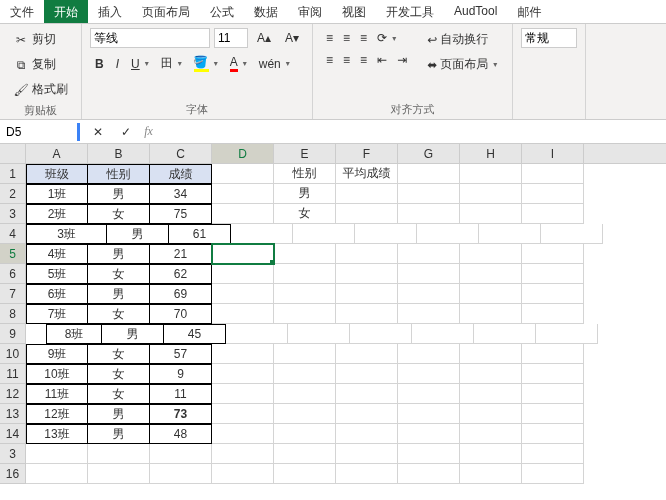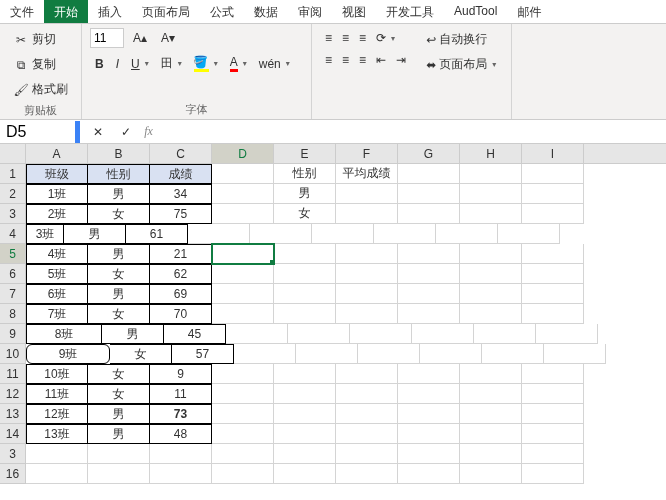--- a/index.html
+++ b/index.html
@@ -13,21 +13,21 @@
 .group-body{display:flex;align-items:flex-start;gap:6px;flex:1}
 .btn{display:flex;align-items:center;gap:3px;padding:2px 4px;cursor:pointer;border:1px solid transparent;font-size:12px;color:#333}
 .vstack{display:flex;flex-direction:column;gap:2px}
 .paste-btn{display:flex;flex-direction:column;align-items:center;padding:4px;cursor:pointer;width:40px}
 .paste-btn .ic{width:28px;height:32px;background:#fdecc8;border:1px solid #c8a35a;border-radius:2px;position:relative}
 .paste-btn .ic:before{content:"";position:absolute;top:-3px;left:7px;width:12px;height:6px;background:#888;border-radius:2px}
 .dd{font-size:8px;color:#666;margin-left:2px}
 select,input.combo{border:1px solid #ccc;background:#fff;font-size:12px;padding:1px 3px;height:20px}
 .icon-box{width:16px;height:16px;display:inline-flex;align-items:center;justify-content:center;font-size:12px}
 .namebox-row{display:flex;align-items:center;border-bottom:1px solid #ccc;background:#fff;height:24px}
-.namebox{width:80px;border:none;border-right:5px solid #3b82f6;padding:2px 6px;font-size:16px}
+.namebox{width:80px;border:none;border-right:3px solid #3b82f6;padding:2px 6px;font-size:12px}
 .fx-area{display:flex;align-items:center;gap:8px;padding:0 8px;color:#888}
 .fx-area .fx{font-style:italic;font-family:serif}
 .grid-wrap{position:relative;overflow:hidden}
 .corner{position:absolute;top:0;left:0;width:26px;height:20px;background:#e6e6e6;border-right:1px solid #ccc;border-bottom:1px solid #ccc}
 .colhdrs{position:absolute;top:0;left:26px;right:0;height:20px;display:flex;background:#e6e6e6;border-bottom:1px solid #ccc}
 .colhdr{border-right:1px solid #ccc;text-align:center;font-size:12px;line-height:20px;color:#333}
 .rowhdrs{position:absolute;top:20px;left:0;width:26px;background:#e6e6e6;border-right:1px solid #ccc}
 .rowhdr{height:20px;border-bottom:1px solid #ccc;text-align:center;font-size:12px;line-height:20px;color:#333}
 .cells{position:absolute;top:20px;left:26px;right:0}
 .row{display:flex;height:20px}
@@ -73,20 +73,21 @@
             <span>格式刷</span>
           </div>
       </div>
     </div>
     <div class="group-label">剪贴板</div>
   </div>
 
   <div class="group" style="min-width:230px">
     <div class="group-body" style="flex-direction:column;gap:4px">
       <div style="display:flex;gap:4px;align-items:center">
+        <input class="combo" style="width: 120px;" value="等线">
         <input class="combo" style="width: 34px;" value="11">
         <span class="btn">
             <span>A▴</span>
           </span>
         <span class="btn">
             <span>A▾</span>
           </span>
       </div>
       <div style="display:flex;gap:2px">
         <span class="btn">
@@ -142,22 +143,29 @@
             <span>↩</span>
             <span>自动换行</span>
           </div>
         <div class="btn">
             <span>⬌</span>
             <span>页面布局</span>
             <span class="dd">▾</span>
           </div>
       </div>
     </div>
-  </div>
-
+    <div class="group-label">对齐方式</div>
+  </div>
+
+  <div class="group">
+    <div class="group-body">
+      <input class="combo" style="width: 56px;" value="常规">
+    </div>
+    <div class="group-label"></div>
+  </div>
 </div>
 
 <div class="namebox-row">
   <input class="namebox" value="D5" style="">
   <div class="fx-area">
     <span class="btn">
         <span>✕</span>
       </span>
     <span class="btn">
         <span>✓</span>
@@ -226,21 +234,21 @@
         <div class="cell tborder" style="width: 62px;">女</div>
         <div class="cell tborder" style="width: 62px;">75</div>
         <div class="cell" style="width: 62px;"></div>
         <div class="cell " style="width: 62px;">女</div>
         <div class="cell " style="width: 62px;"></div>
         <div class="cell" style="width: 62px;"></div>
         <div class="cell" style="width: 62px;"></div>
         <div class="cell" style="width: 62px;"></div>
       </div>
       <div class="row">
-        <div class="cell tborder" style="width: 38px; text-align: center;">3班</div>
+        <div class="cell tborder" style="width: 81px; text-align: center;">3班</div>
         <div class="cell tborder" style="width: 62px;">男</div>
         <div class="cell tborder" style="width: 62px;">61</div>
         <div class="cell" style="width: 62px;"></div>
         <div class="cell" style="width: 62px;"></div>
         <div class="cell" style="width: 62px;"></div>
         <div class="cell" style="width: 62px;"></div>
         <div class="cell" style="width: 62px;"></div>
         <div class="cell" style="width: 62px;"></div>
       </div>
       <div class="row">
@@ -281,32 +289,32 @@
         <div class="cell tborder" style="width: 62px;">女</div>
         <div class="cell tborder" style="width: 62px;">70</div>
         <div class="cell" style="width: 62px;"></div>
         <div class="cell" style="width: 62px;"></div>
         <div class="cell" style="width: 62px;"></div>
         <div class="cell" style="width: 62px;"></div>
         <div class="cell" style="width: 62px;"></div>
         <div class="cell" style="width: 62px;"></div>
       </div>
       <div class="row">
-        <div class="cell tborder" style="width: 76px;">8班</div>
+        <div class="cell tborder" style="width: 56px; margin-left: 20px;">8班</div>
         <div class="cell tborder" style="width: 62px;">男</div>
         <div class="cell tborder" style="width: 62px;">45</div>
         <div class="cell" style="width: 62px;"></div>
         <div class="cell" style="width: 62px;"></div>
         <div class="cell" style="width: 62px;"></div>
         <div class="cell" style="width: 62px;"></div>
         <div class="cell" style="width: 62px;"></div>
         <div class="cell" style="width: 62px;"></div>
       </div>
       <div class="row">
-        <div class="cell tborder" style="width: 84px; border-radius: 6px;">9班</div>
+        <div class="cell tborder" style="width: 62px;">9班</div>
         <div class="cell tborder" style="width: 62px;">女</div>
         <div class="cell tborder" style="width: 62px;">57</div>
         <div class="cell" style="width: 62px;"></div>
         <div class="cell" style="width: 62px;"></div>
         <div class="cell" style="width: 62px;"></div>
         <div class="cell" style="width: 62px;"></div>
         <div class="cell" style="width: 62px;"></div>
         <div class="cell" style="width: 62px;"></div>
       </div>
       <div class="row">

